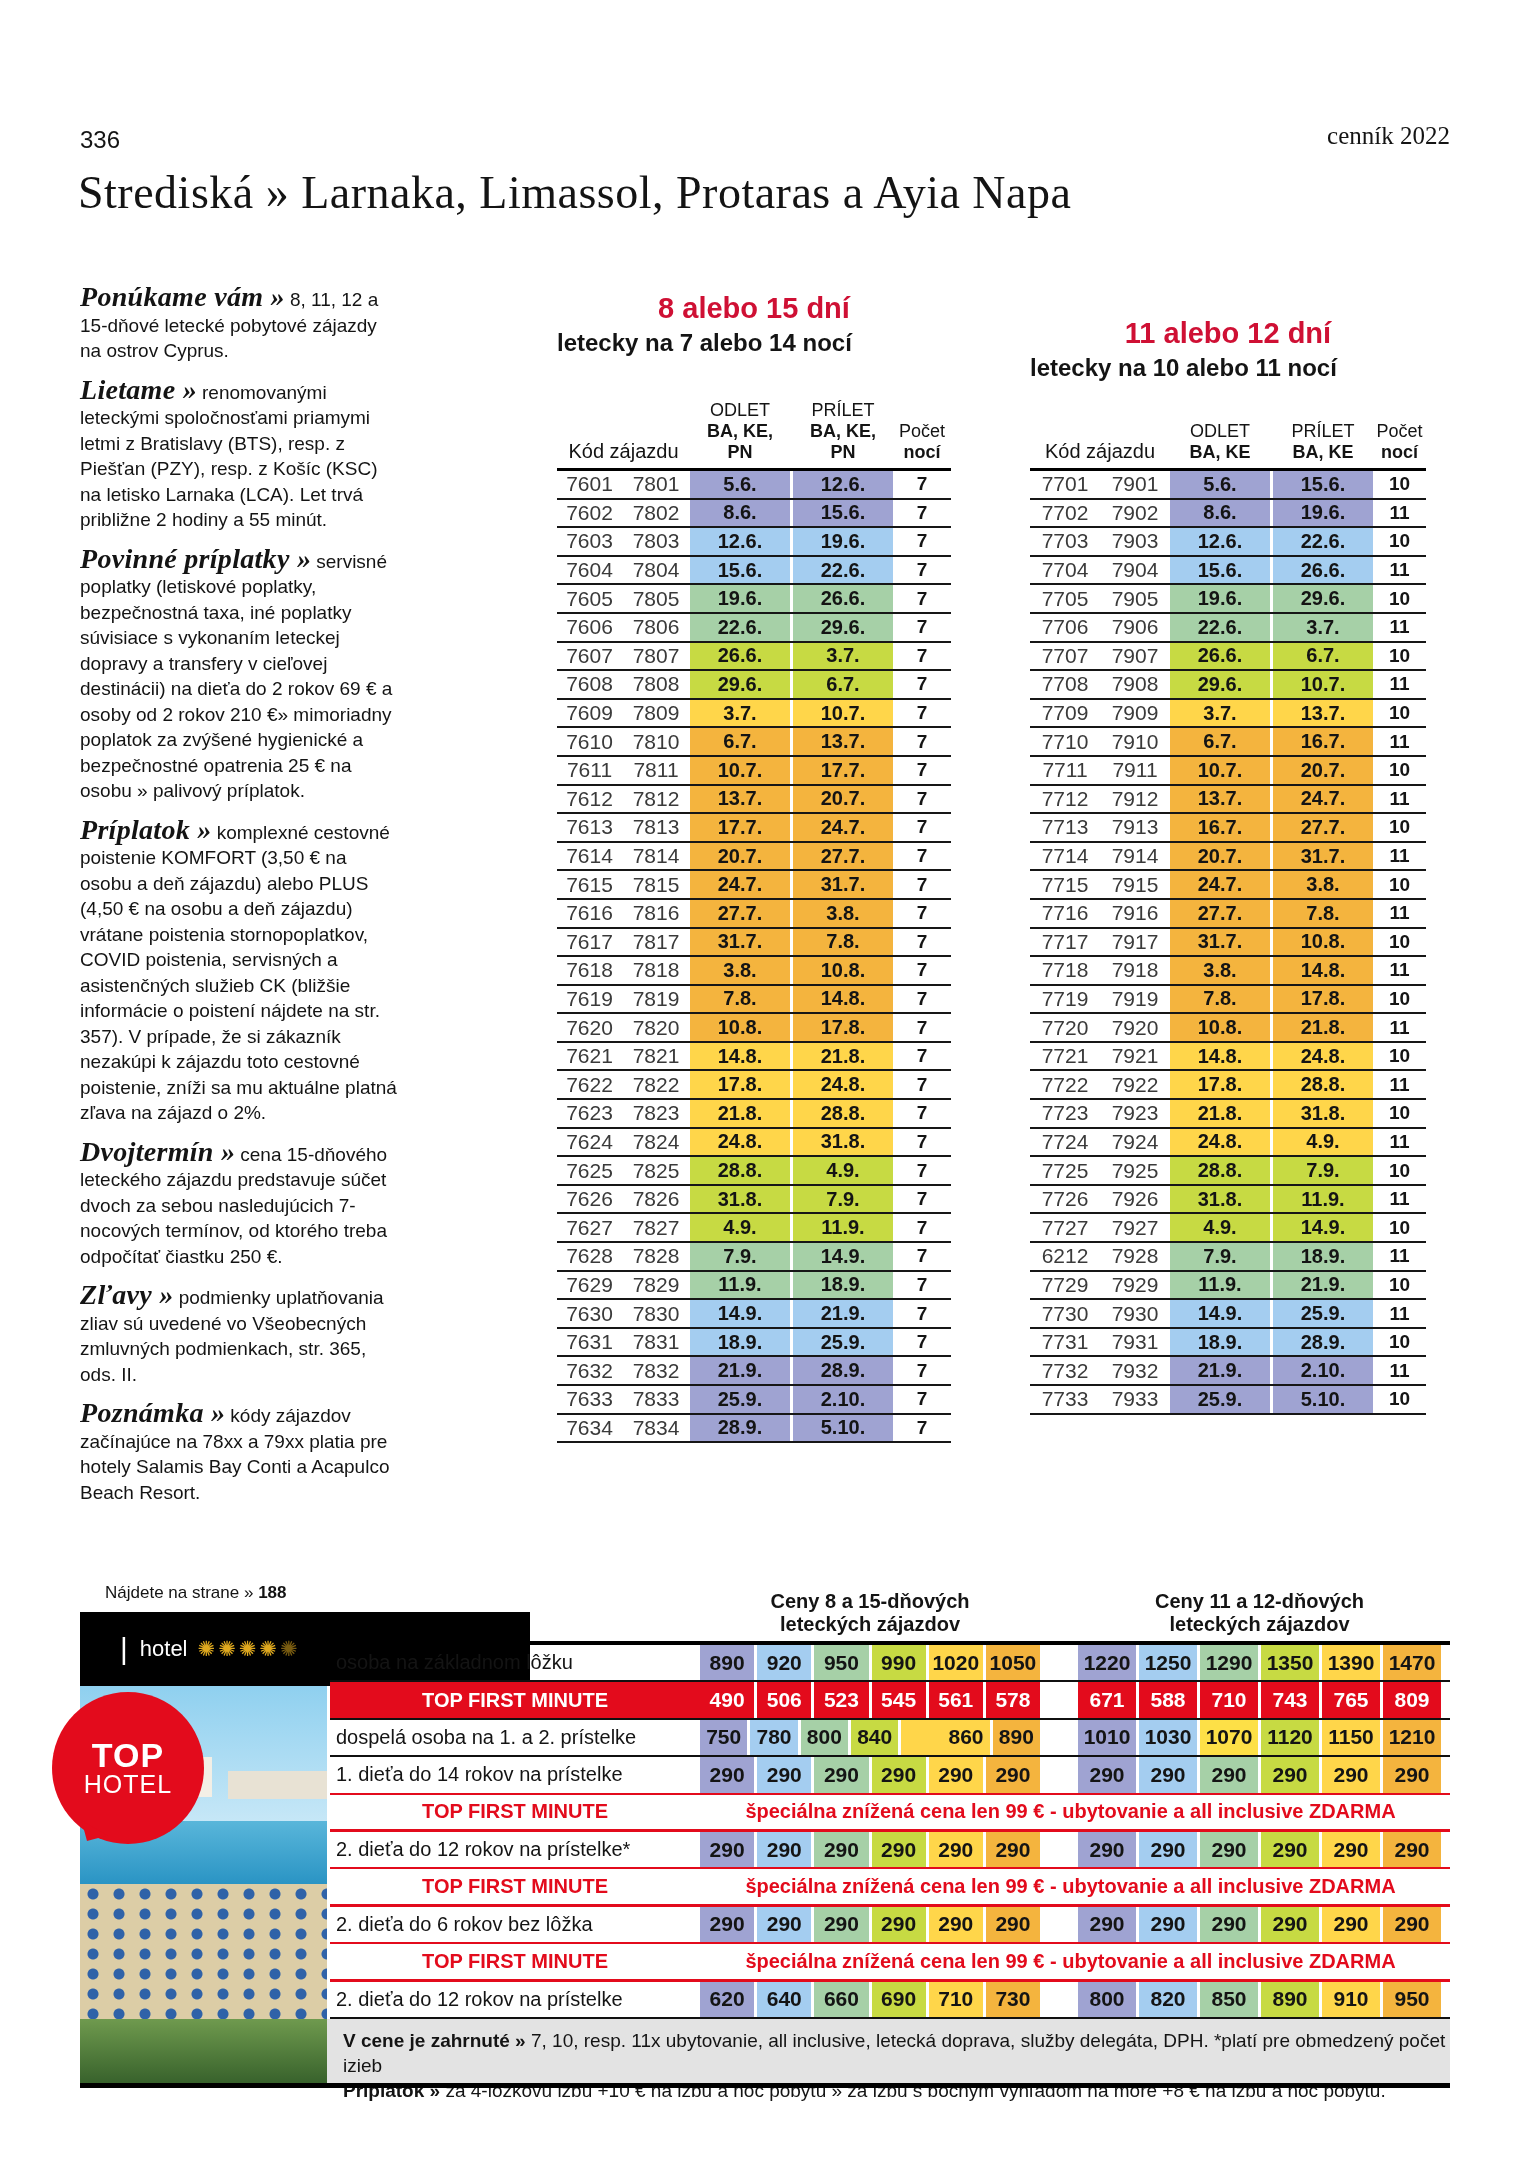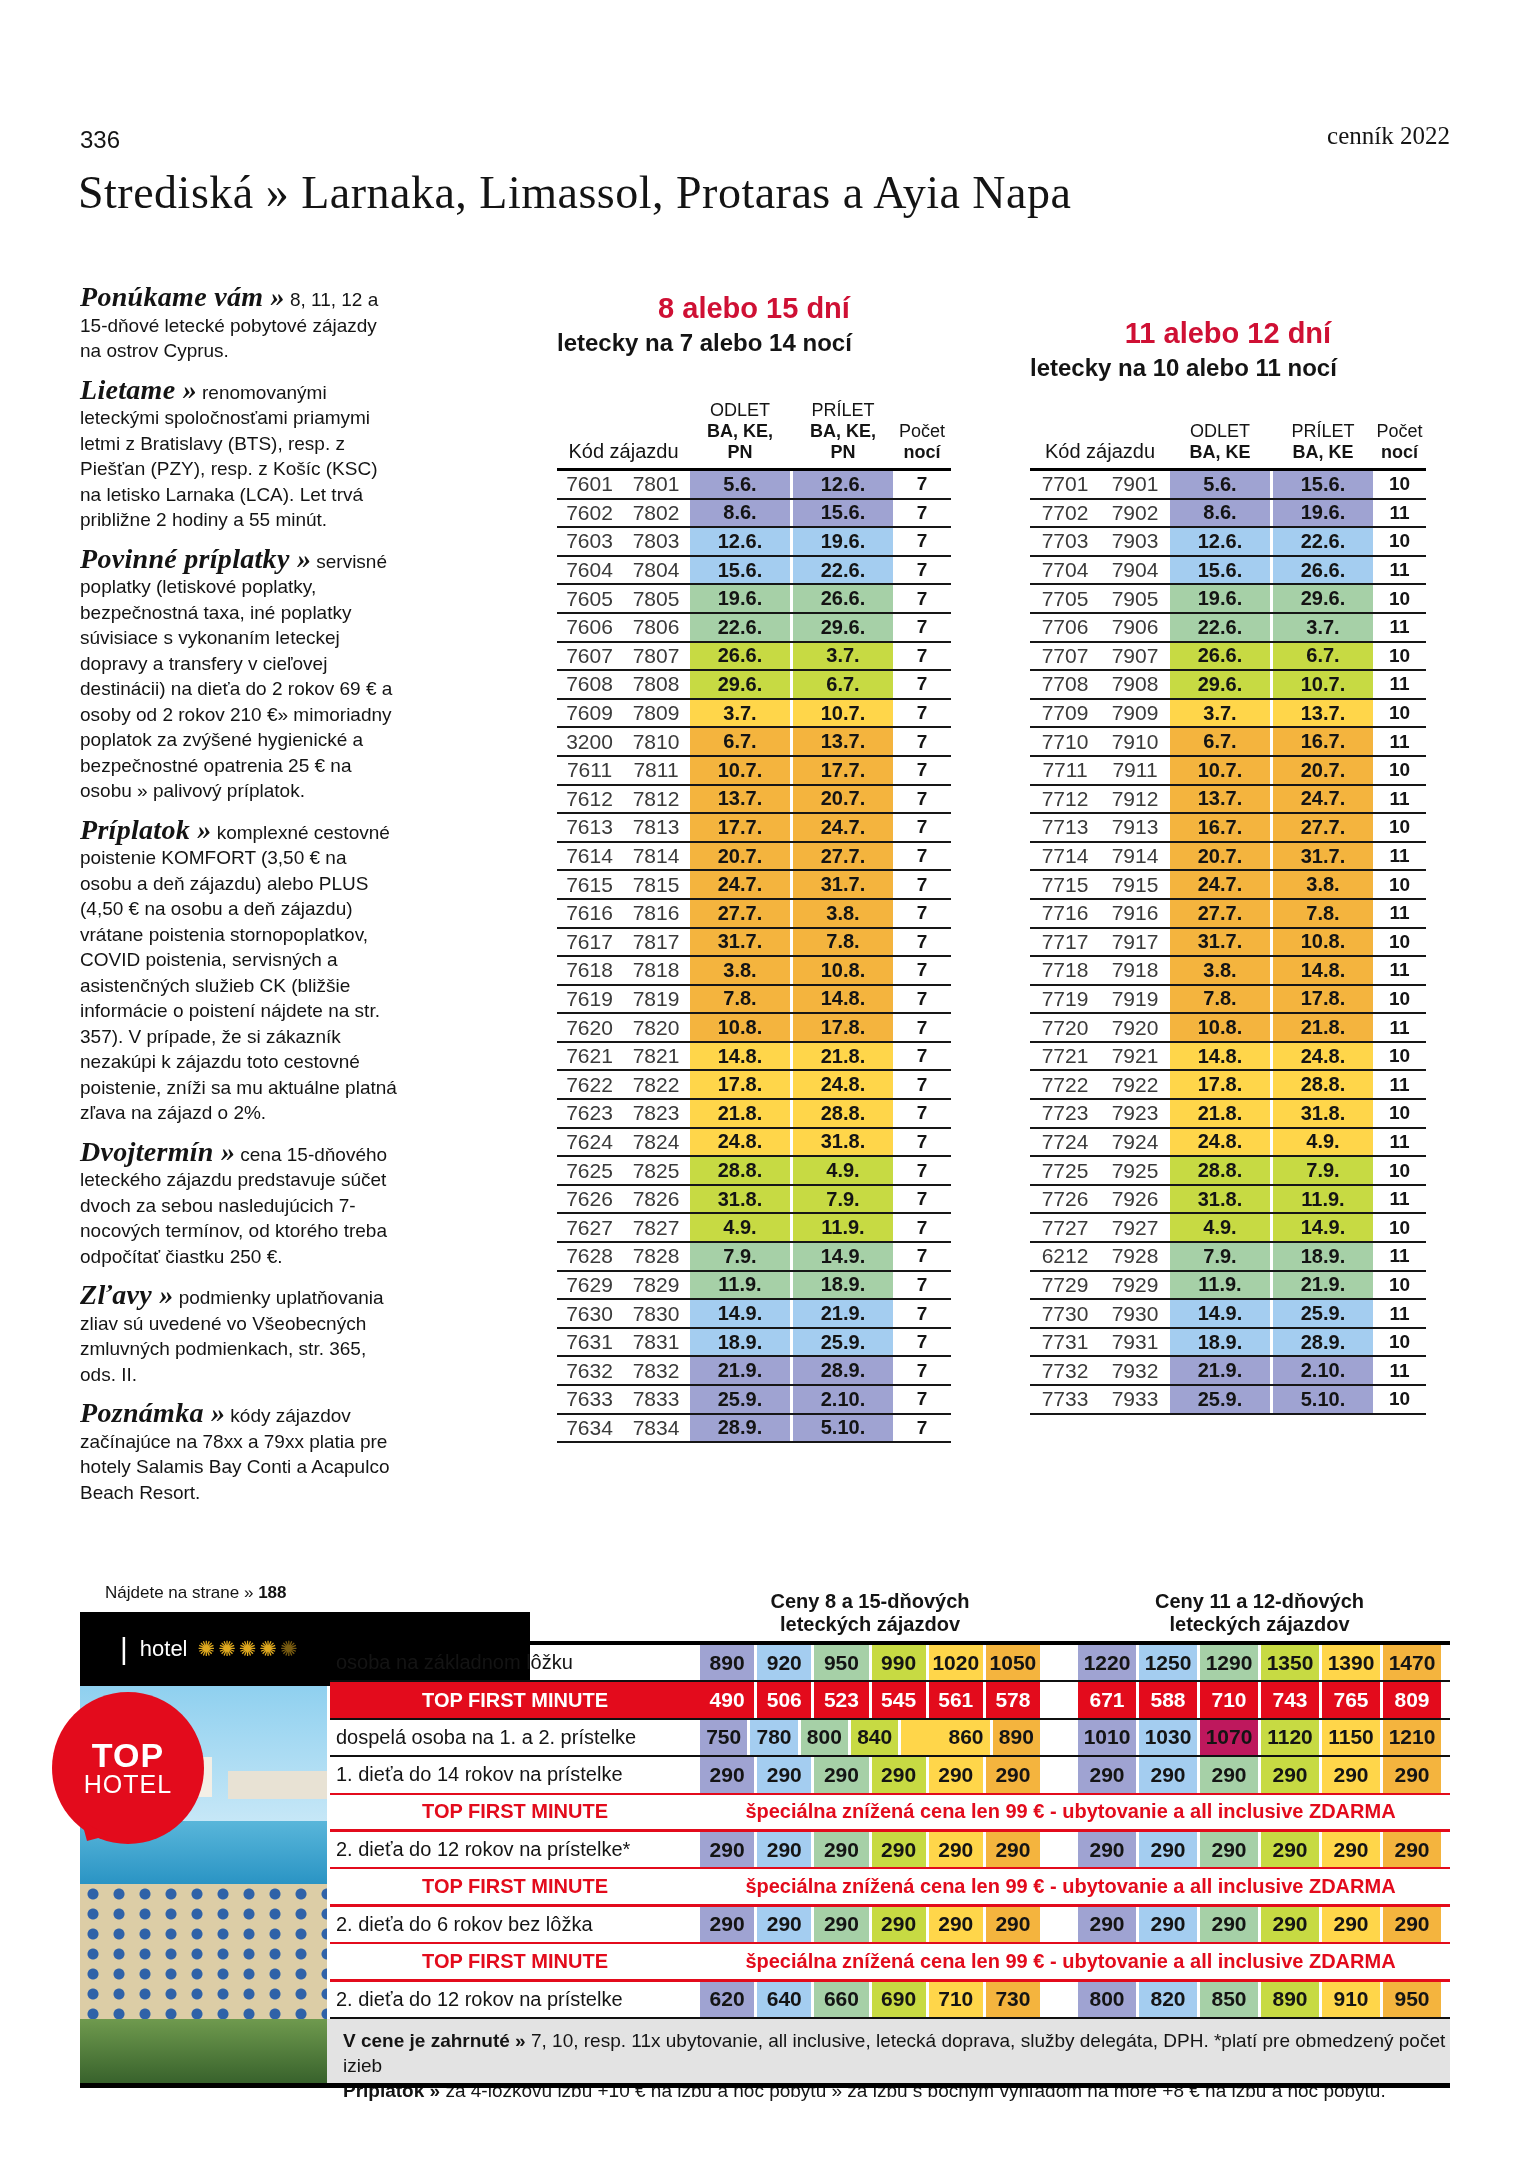--- a/index.html
+++ b/index.html
@@ -185,21 +185,21 @@
       </div>
       <div class="drow">
         <span class="d-code" style="width: 65px;">7609</span>
         <span class="d-code" style="width: 68px;">7809</span>
         <span class="d-cell" style="width: 100px; background: rgb(255, 214, 74);">3.7.</span>
         <span class="d-gap" style="width: 3px;"></span>
         <span class="d-cell" style="width: 100px; background: rgb(255, 214, 74);">10.7.</span>
         <span class="d-n" style="width: 58px;">7</span>
       </div>
       <div class="drow">
-        <span class="d-code" style="width: 65px;">3200</span>
+        <span class="d-code" style="width: 65px;">7610</span>
         <span class="d-code" style="width: 68px;">7810</span>
         <span class="d-cell" style="width: 100px; background: rgb(244, 180, 62);">6.7.</span>
         <span class="d-gap" style="width: 3px;"></span>
         <span class="d-cell" style="width: 100px; background: rgb(244, 180, 62);">13.7.</span>
         <span class="d-n" style="width: 58px;">7</span>
       </div>
       <div class="drow">
         <span class="d-code" style="width: 65px;">7611</span>
         <span class="d-code" style="width: 68px;">7811</span>
         <span class="d-cell" style="width: 100px; background: rgb(244, 180, 62);">10.7.</span>
@@ -770,21 +770,21 @@
             <span class="pcell" style="background: rgb(199, 218, 67);">840</span>
             <span class="pcell" style="background: rgb(255, 214, 74); padding-left: 41px;">860</span>
             <span class="pcell" style="background: rgb(244, 180, 62);">890</span>
           </div>
         </div>
         <div class="h-gapcol"></div>
         <div class="h-cells2">
           <div style="display: flex; width: 100%;">
             <span class="pcell" style="background: rgb(159, 163, 210);">1010</span>
             <span class="pcell" style="background: rgb(164, 205, 240);">1030</span>
-            <span class="pcell" style="background: #be185d;">1070</span>
+            <span class="pcell" style="background: #fde047;">1070</span>
             <span class="pcell" style="background: rgb(199, 218, 67);">1120</span>
             <span class="pcell" style="background: rgb(255, 214, 74);">1150</span>
             <span class="pcell" style="background: rgb(244, 180, 62);">1210</span>
           </div>
         </div>
       </div>
       <div class="hrow" style="border-bottom: 2px solid rgb(227, 11, 28);">
         <div class="h-label">1. dieťa do 14 rokov na prístelke</div>
         <div class="h-cells">
           <div style="display: flex; width: 100%;">

